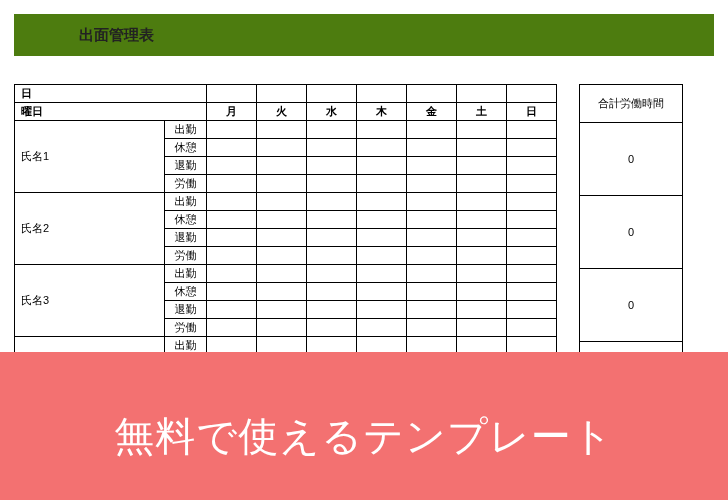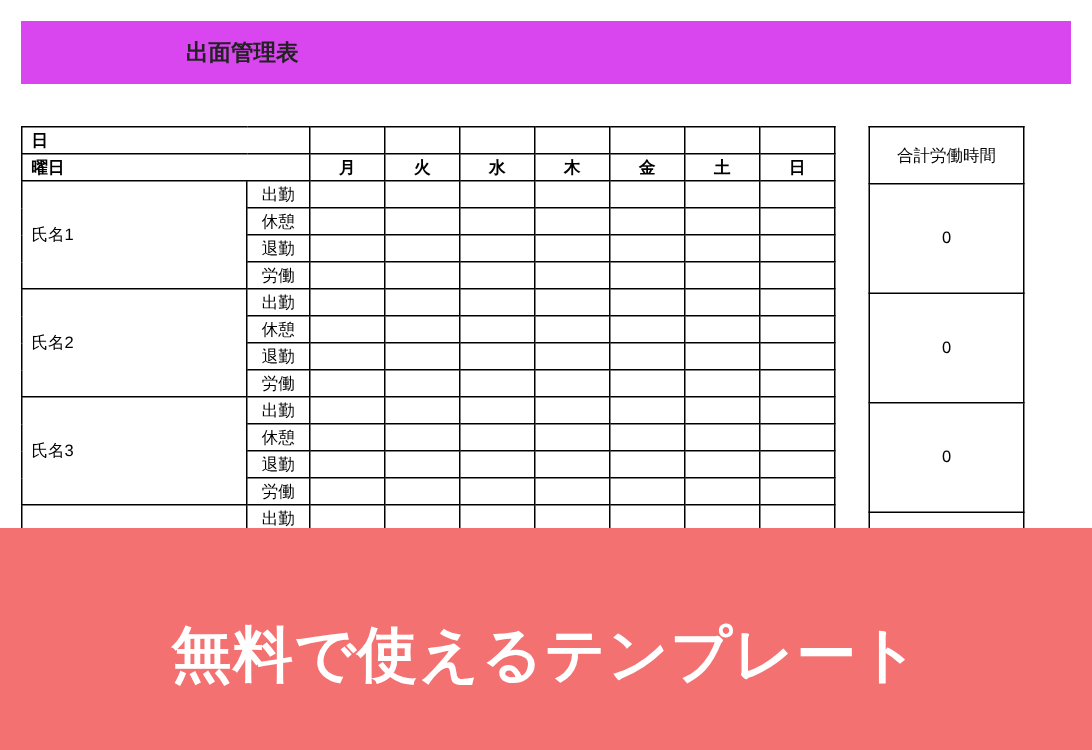--- a/index.html
+++ b/index.html
@@ -9,26 +9,26 @@
     font-family: "Hiragino Sans", "Meiryo", sans-serif;
     background: #fff;
     overflow: hidden;
     position: relative;
   }
   .page {
     padding: 14px 14px 0 14px;
     background: #fff;
   }
   .title-bar {
-    background: #d946ef;
+    background: #4d7c0f;
     height: 42px;
     display: flex;
     align-items: center;
     justify-content: space-between;
-    padding: 0 40px 0 110px;
+    padding: 0 40px 0 65px;
     margin-bottom: 28px;
   }
   .title-text {
     font-size: 15px;
     font-weight: bold;
     color: #222;
   }
   .date-range {
     font-size: 13px;
     color: #222;
@@ -68,21 +68,21 @@
     left: 0; right: 0; bottom: 0;
     height: 148px;
     background: #f37171;
     display: flex;
     align-items: center;
     justify-content: center;
   }
   .banner-text {
     color: #fff;
     font-size: 40px;
-    font-weight: 700;
+    font-weight: 400;
     letter-spacing: 1px;
     margin-top: 20px;
   }
 </style>
 </head>
 <body>
 
 <div class="page">
 
   <div class="title-bar">

